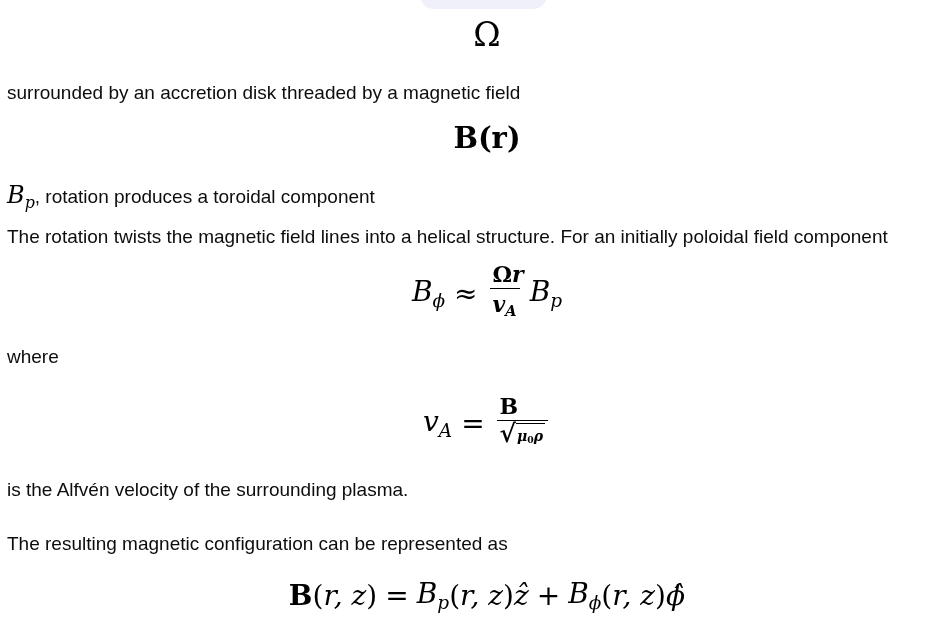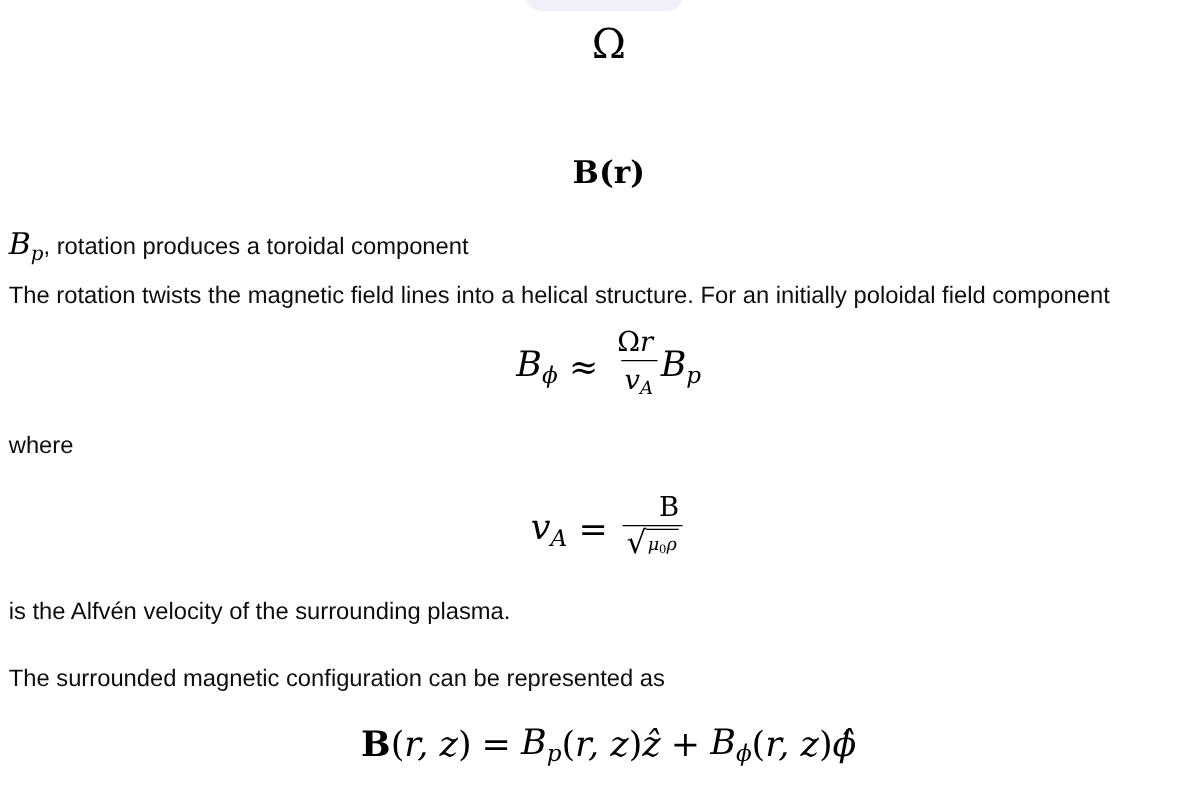--- a/index.html
+++ b/index.html
@@ -41,22 +41,22 @@
 
   .sb {
     font-size:0.66em;
     font-style:italic;
     vertical-align:-0.3em;
   }
   .rel { margin:0 9px; font-style:normal; }
   .op  { margin:0 8px; font-style:normal; }
 
   .frac {
-    display:inline-flex; flex-direction:column; align-items:flex-end;
-    margin:12px 3px; vertical-align:middle;
+    display:inline-flex; flex-direction:column; align-items:flex-start;
+    margin:12px 3px; vertical-align:middle;font-weight:bold;
   }
   .frac .num { font-size:22px; line-height:27px; padding:0 3px; font-style:normal; }
   .frac .den { font-size:22px; line-height:27px; padding:2px 3px 0; border-top:1.4px solid #000; font-style:normal; }
 
   .sqrt { display:inline-flex; align-items:flex-start; }
   .rad  { font-size:25px; line-height:25px; font-style:normal; transform:translateY(-2px); }
   .radicand { border-top:1.4px solid #000; font-size:14px; line-height:25px; padding:0 2px 0 1px; font-style:normal; }
 
   .upright { font-style:normal; }
   .sub0 { font-size:0.66em; vertical-align:-0.25em; font-style:normal; }
@@ -65,23 +65,24 @@
 <body style="background: rgb(255, 255, 255); color: rgb(13, 13, 13);">
 
 <div id="page">
 
   <div class="pill" style="background: rgb(239, 240, 250);"></div>
 
   <div class="eqrow" style="top:16px; height:38px;">
     <span class="math fs-omega upright" style="color: rgb(0, 0, 0);">Ω</span>
   </div>
 
+  <p class="text" style="top:76px;">surrounded by an accretion disk threaded by a magnetic field</p>
 
   <div class="eqrow" style="top:118px; height:40px;">
-    <span class="math bold upright" style="font-size: 25px; line-height: 40px; color: rgb(0, 0, 0);">B(r)</span>
+    <span class="math bold upright" style="font-size: 29px; line-height: 40px; color: rgb(0, 0, 0);">B(r)</span>
   </div>
 
   <div class="text" style="top:178px;">
     <span style="display:block;">
       <span class="math it fs-inline" style="color: rgb(0, 0, 0);"><span>B</span><span class="sb">p</span></span><span>, rotation produces a toroidal component</span>
     </span>
     <span style="display:block;">The rotation twists the magnetic field lines into a helical structure. For an initially poloidal field component</span>
   </div>
 
   <div class="eqrow math fs-disp it" style="top: 260px; height: 66px; color: rgb(0, 0, 0);">
@@ -105,21 +106,21 @@
         <span class="sqrt">
           <span class="rad">√</span>
           <span class="radicand"><span class="it">μ</span><span class="sub0">0</span><span class="it">ρ</span></span>
         </span>
       </span>
     </span>
   </div>
 
   <p class="text" style="top:473px;">is the Alfvén velocity of the surrounding plasma.</p>
 
-  <p class="text" style="top:527px;">The surrounded magnetic configuration can be represented as</p>
+  <p class="text" style="top:527px;">The resulting magnetic configuration can be represented as</p>
 
   <div class="eqrow math fs-disp" style="top: 574px; height: 42px; color: rgb(0, 0, 0);">
     <span class="bold upright">B</span>
       <span class="upright">(</span>
       <span class="it">r, z</span>
       <span class="upright">)</span>
     <span class="op">=</span>
     <span class="it"><span>B</span><span class="sb">p</span></span>
       <span class="upright">(</span>
       <span class="it">r, z</span>

